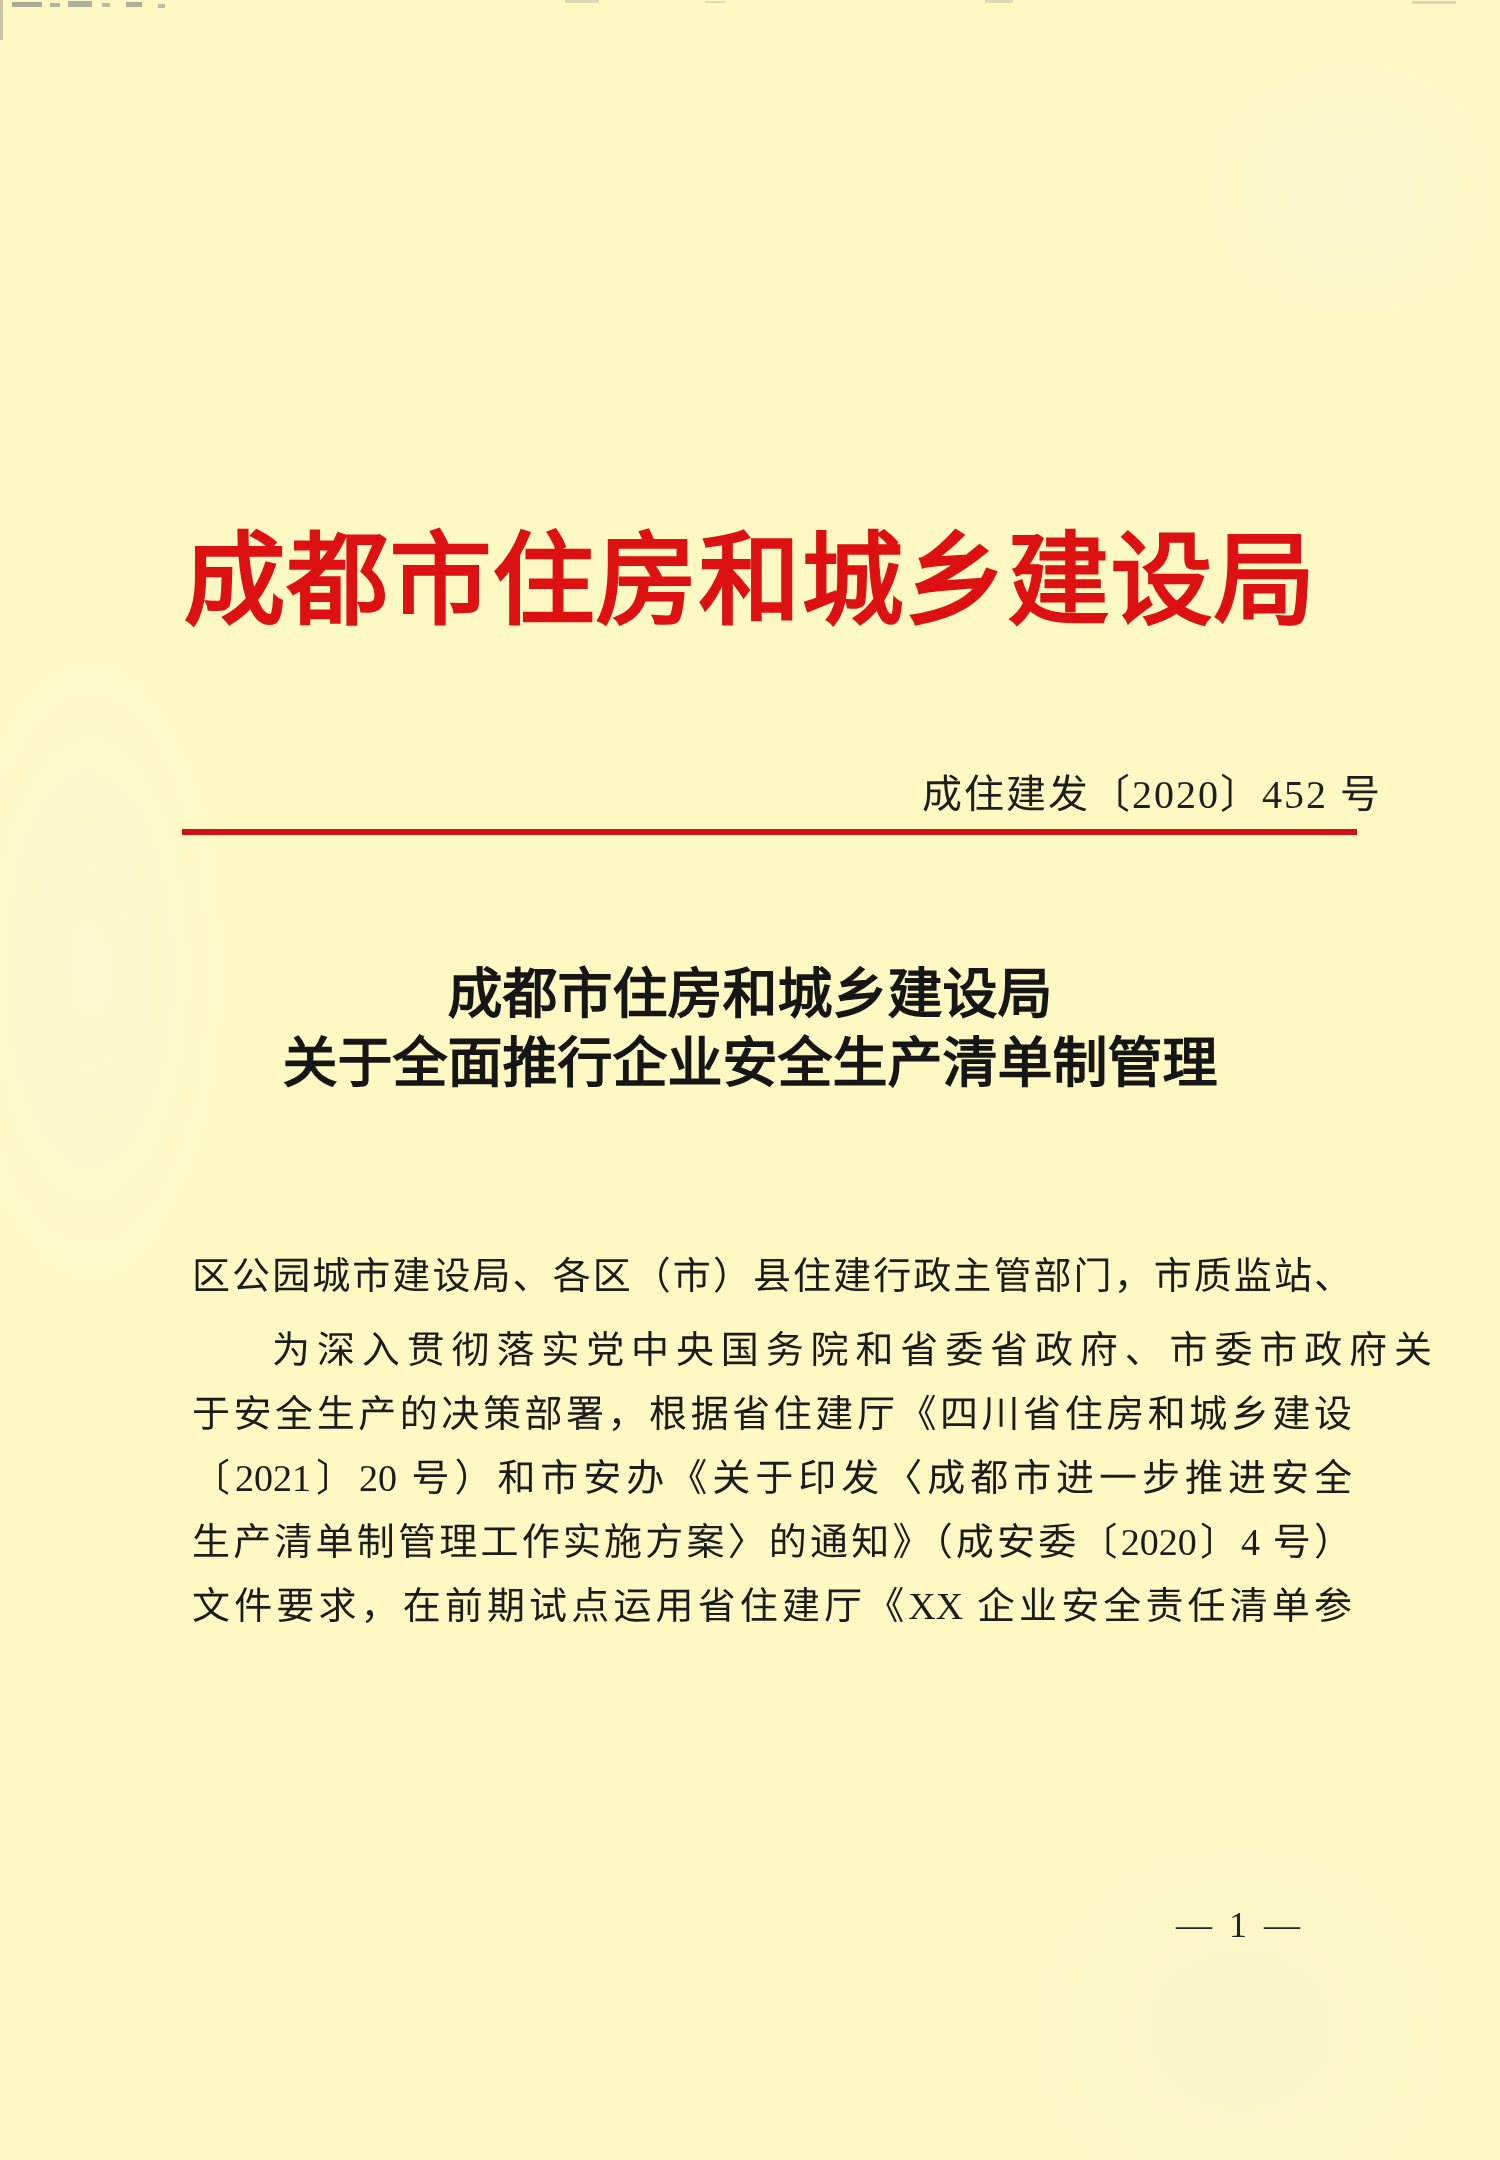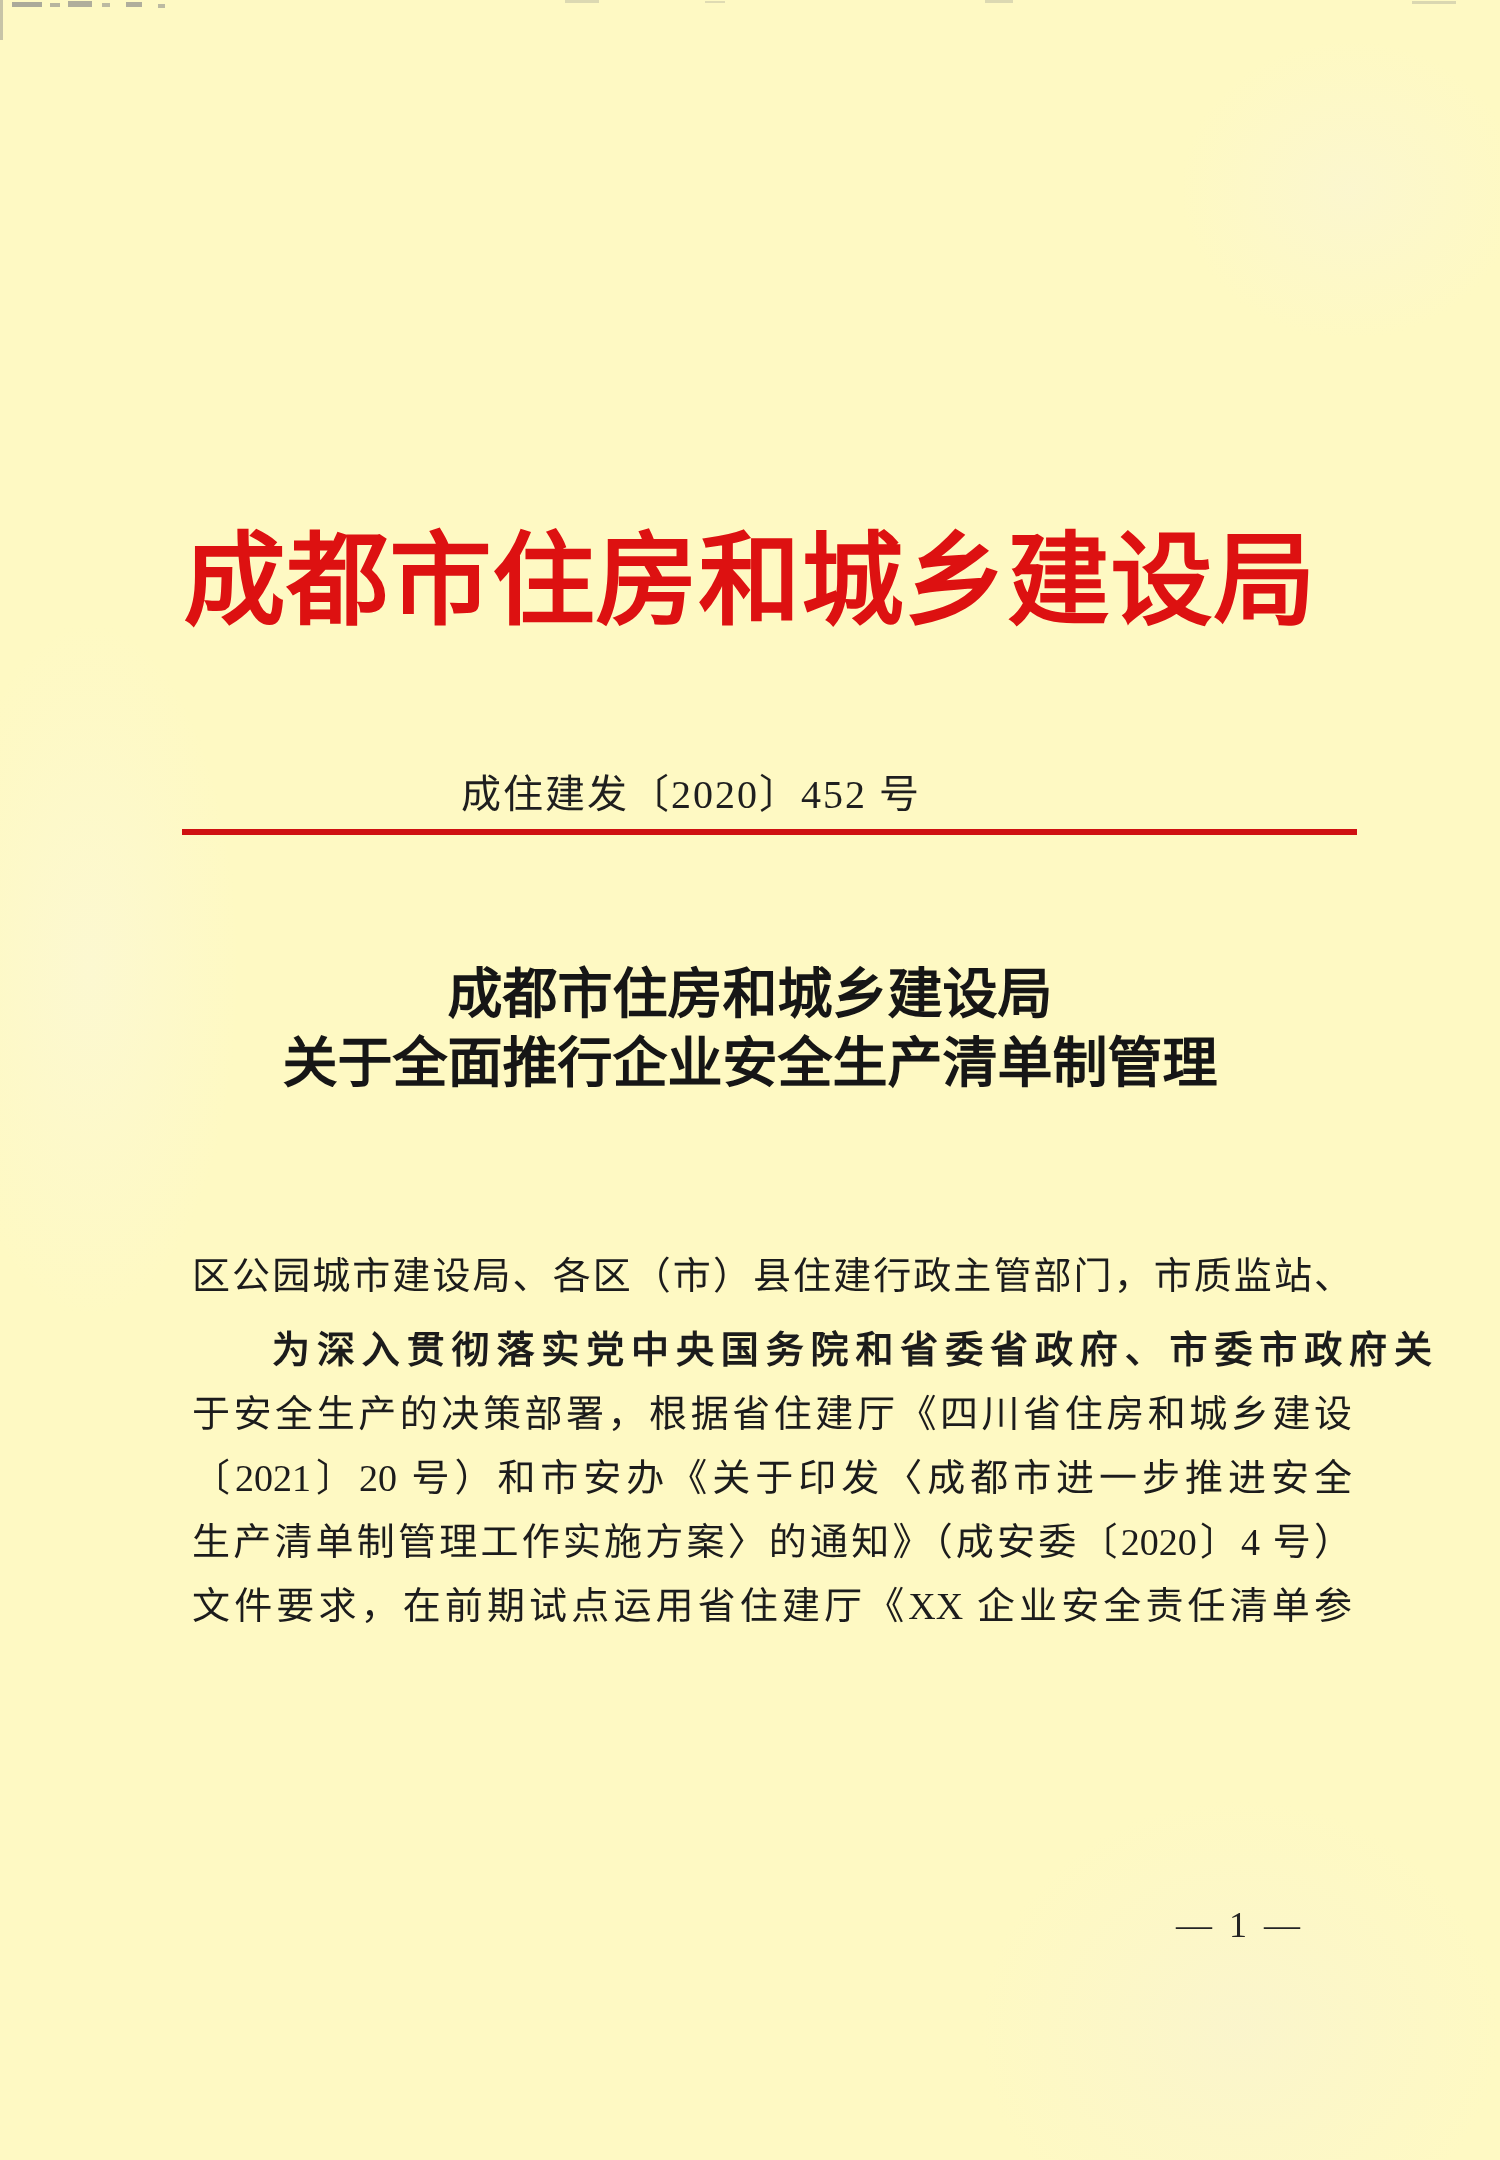--- a/index.html
+++ b/index.html
@@ -66,21 +66,21 @@
     font-weight: bold;
     letter-spacing: 1px;
     color: #dd1111;
     white-space: nowrap;
   }
   .doc-number {
     position: absolute;
     top: 762px;
     left: 0;
     width: 1382px;
-    text-align: center;
+    text-align: right;
     font-size: 40px;
     color: #1f1f1f;
     letter-spacing: 2px;
   }
   .red-rule {
     position: absolute;
     top: 829px;
     left: 182px;
     width: 1175px;
     height: 6px;
@@ -109,21 +109,20 @@
   .line {
     width: 100%;
   }
   .just {
     text-align: justify;
     text-align-last: justify;
     -moz-text-align-last: justify;
   }
   .indent {
     padding-left: 80px;
-    font-weight: bold;
   }
   .para-break {
     margin-top: 10px;
   }
   .page-number {
     position: absolute;
     top: 1904px;
     left: 1080px;
     width: 320px;
     text-align: center;

